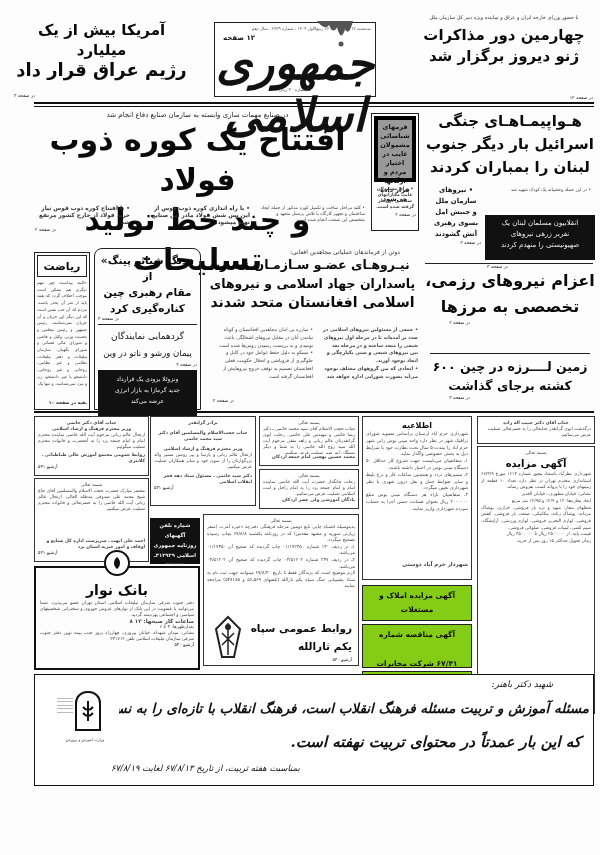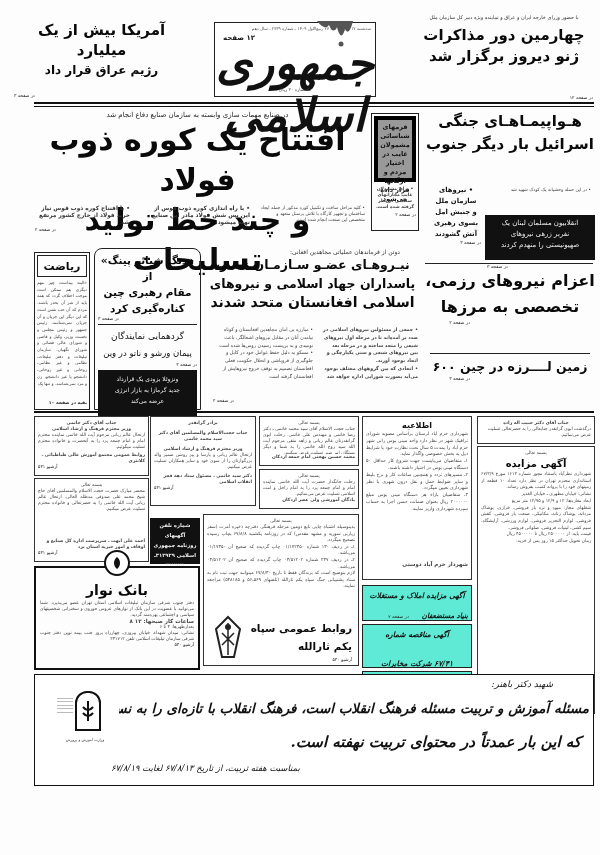--- a/index.html
+++ b/index.html
@@ -4,35 +4,35 @@
 <style>
   * { box-sizing: border-box; margin: 0; padding: 0; }
   html, body { width: 600px; height: 855px; background: #fdfdfd; overflow: hidden; }
   body { font-family: "DejaVu Sans", sans-serif; color: #111; position: relative; direction: rtl; }
   .abs { position: absolute; }
   .bold { font-weight: bold; }
   .center { text-align: center; }
   .small { font-size: 5.5px; line-height: 7px; color: #333; }
   .tiny { font-size: 4.5px; line-height: 6px; color: #444; }
   .ref { font-size: 4.5px; color: #222; }
-  .box { border: 1.5px solid #222; background: #5eead4; font-style: italic; }
+  .box { border: 1.5px solid #222; background: #84cc16; }
   .thinbox { border: 1px solid #333; background: #fff; }
   .dark { background: #111; color: #eee; }
   .rule { background: #111; }
   .headline { font-family: "DejaVu Sans", sans-serif; font-weight: bold; color: #0a0a0a; }
   .lines div { height: 1px; background: #bbb; margin: 2.5px 0; }
   .mast { border: 1.5px solid #222; background: #fff; }
   .mast-title { font-family: "DejaVu Serif", serif; font-weight: bold; font-size: 46px; font-style: italic; letter-spacing: -2px; }
 </style>
 </head>
 <body>
 
 <div class="abs" style="left:14px;top:20px;width:175px;height:80px;">
   <div class="headline center" style="font-size:15px;line-height:20px;">آمریکا بیش از یک میلیارد</div>
-  <div class="headline center" style="font-size:12px;line-height:20px;">رژیم عراق قرار داد</div>
+  <div class="headline center" style="font-size:18px;line-height:20px;">رژیم عراق قرار داد</div>
   <div class="ref abs" style="left:0;bottom:2px;">در صفحه ۳</div>
 </div>
 
 <div class="abs mast" style="left:214px;top:22px;width:162px;height:75px;">
   <div class="abs tiny" style="right:4px;top:3px;width:170px;text-align:right;white-space:nowrap;overflow:hidden;font-size:4.2px;">سه‌شنبه ۱۷ آبان ۱۳۶۷ ـ ۲۷ ربیع‌الاول ۱۴۰۹ ـ شماره ۲۷۳۹ ـ سال دهم</div>
   <div class="abs bold" style="left:8px;top:11px;font-size:7px;">۱۲ صفحه</div>
   <svg class="abs" style="right:20px;top:-2px;" width="40" height="26" viewBox="0 0 40 26">
     <path d="M2 0 Q10 10 14 4 Q18 14 22 6 Q26 22 30 8 Q34 16 38 0 Z" fill="#555"></path>
     <circle cx="26" cy="23" r="2.5" fill="#555"></circle>
   </svg>
@@ -64,20 +64,21 @@
   <div style="background:#999;border:4px solid #000000;margin:2px;padding:3px 2px;height:66px;">
     <div class="bold center" style="font-size:6.5px;line-height:9px;color:#111;">فرمهای شناسائی مشمولان غایب در اختیار مردم و ارگانها قرار داده می‌شود</div>
   </div>
   <div class="tiny center bold" style="padding:2px;">• برای مشمولان غایب مجازاتهای سنگینی در نظر گرفته شده است.</div>
   <div class="ref" style="padding:0 2px;">در صفحه ۲</div>
 </div>
 
 <div class="abs" style="left:425px;top:110px;width:170px;height:150px;">
   <div class="headline center" style="font-size:15px;line-height:23px;">هـواپیمـاهـای جنگی</div>
   <div class="headline center" style="font-size:15px;line-height:23px;">اسرائیل بار دیگر جنوب</div>
+  <div class="headline center" style="font-size:15px;line-height:23px;">لبنان را بمباران کردند</div>
   <div class="abs tiny" style="right:4px;top:77px;font-size:4.5px;">• در این حمله وحشیانه یک کودک شهید شد</div>
   <div class="abs" style="left:6px;top:75px;width:50px;">
     <div class="bold center" style="font-size:6.8px;line-height:11px;">• نیروهای</div>
     <div class="bold center" style="font-size:6.8px;line-height:11px;">سازمان ملل</div>
     <div class="bold center" style="font-size:6.8px;line-height:11px;">و جنبش امل</div>
     <div class="bold center" style="font-size:6.8px;line-height:11px;">بسوی رهبری</div>
     <div class="bold center" style="font-size:6.8px;line-height:11px;">آتش گشودند</div>
     <div class="ref">در صفحه ۳</div>
   </div>
   <div class="abs dark" style="left:60px;top:105px;width:110px;height:45px;padding:3px 4px;">
@@ -126,20 +127,21 @@
 </div>
 
 <div class="abs" style="left:425px;top:268px;width:170px;height:80px;">
   <div class="headline center" style="font-size:16px;line-height:26px;">اعزام نیروهای رزمی،</div>
   <div class="headline center" style="font-size:16px;line-height:26px;">تخصصی به مرزها</div>
   <div class="ref" style="text-align:right;padding-right:125px;">در صفحه ۲</div>
 </div>
 <div class="abs" style="left:430px;top:353px;width:160px;height:1px;background:#222;"></div>
 <div class="abs" style="left:425px;top:357px;width:170px;height:50px;">
   <div class="headline center" style="font-size:12.5px;line-height:19px;">زمین لــــرزه در چین ۶۰۰</div>
+  <div class="headline center" style="font-size:12.5px;line-height:19px;">کشته برجای گذاشت</div>
   <div class="ref" style="text-align:right;padding-right:125px;">در صفحه ۳</div>
 </div>
 
 <div class="abs rule" style="left:34px;top:411px;width:560px;height:1.5px;"></div>
 
 <div class="abs thinbox" style="left:34px;top:416px;width:115px;height:60px;padding:3px;">
   <div class="tiny bold center">جناب آقای دکتر خاتمی</div>
   <div class="tiny bold center">وزیر محترم فرهنگ و ارشاد اسلامی</div>
   <div class="tiny" style="text-align:justify;">ارتحال عالم ربانی مرحوم آیت الله خاتمی نماینده محترم امام و امام جمعه یزد را به آنحضرت و خانواده محترم تسلیت میگوئیم.</div>
   <div class="tiny bold" style="margin-top:2px;">روابط عمومی مجتمع آموزش عالی طباطبائی ـ کلانتری</div>

